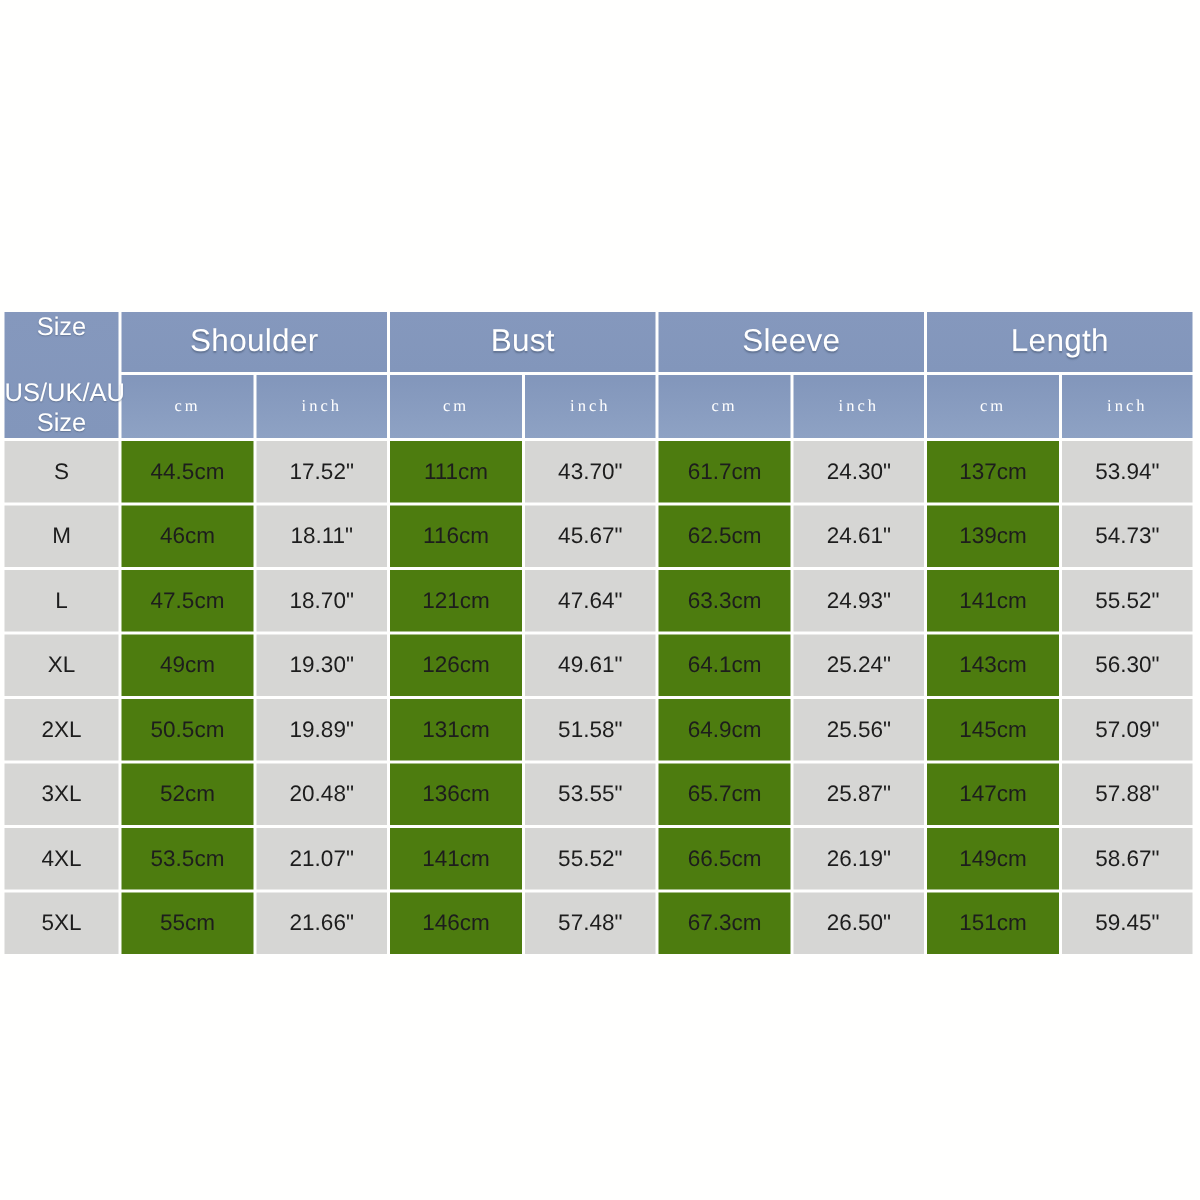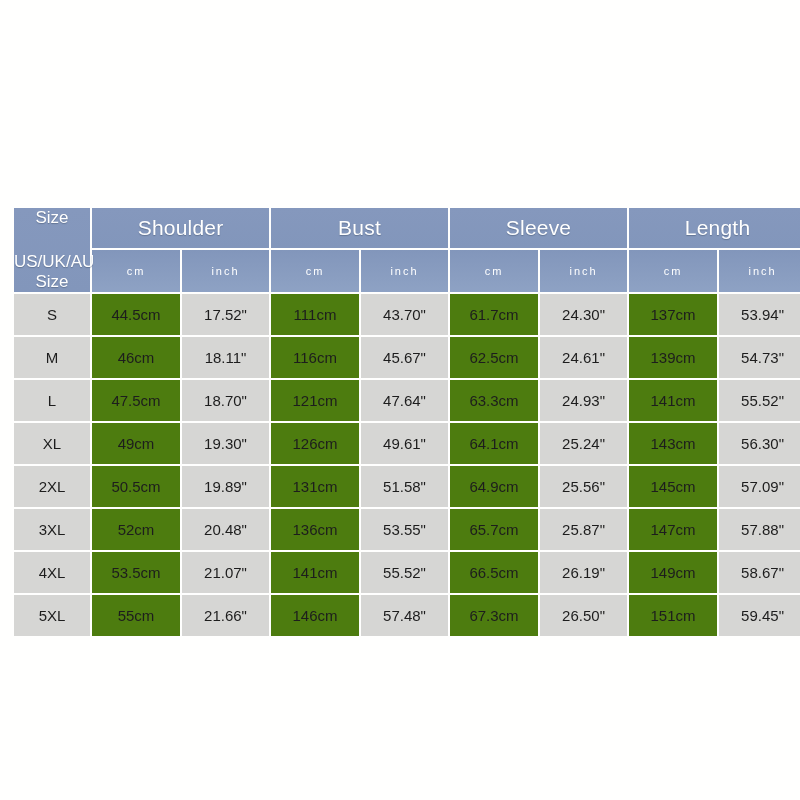--- a/index.html
+++ b/index.html
@@ -10,21 +10,21 @@
   body {
     width: 800px;
     height: 800px;
     background: #fffffe;
     font-family: "Liberation Sans", sans-serif;
     overflow: hidden;
   }
 
   #chart-wrap {
     position: absolute;
-    left: 12px;
+    left: 1px;
     top: 206px;
     width: 772px;
     height: 390px;
   }
 
   table.size-chart {
     width: 772px;
     height: 390px;
     border-collapse: separate;
     border-spacing: 2px;
@@ -55,21 +55,21 @@
     background: linear-gradient(180deg, #8598bd 0%, #8296bb 100%);
     color: #ffffff;
     font-size: 17px;
     font-weight: bold;
     text-shadow: 0 1px 1px rgba(60,75,100,0.45);
   }
   th.unit {
     background: linear-gradient(180deg, #8296bb 0%, #8ea2c4 100%);
     color: #ffffff;
     font-size: 11px;
-    font-family: Liberation Sans, sans-serif;
+    font-family: Liberation Serif, serif;
     letter-spacing: 2px;
     height: 34px;
   }
 
   
   td {
     font-size: 15px;
     color: #1d1d1d;
     height: 41px;
   }

